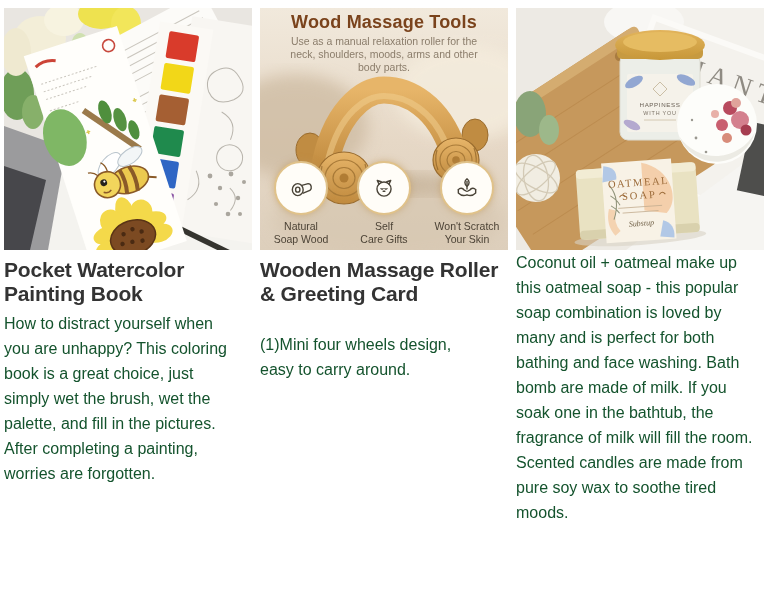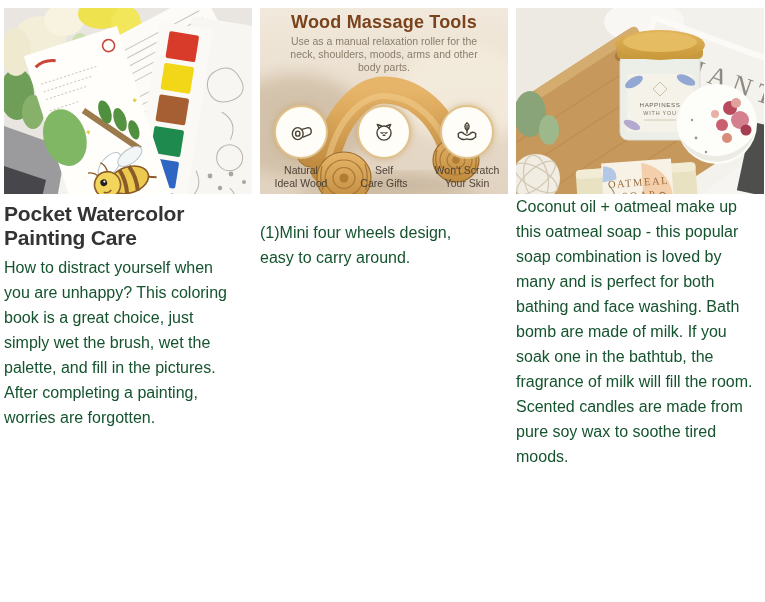--- a/index.html
+++ b/index.html
@@ -2,21 +2,21 @@
 <html><head>
 <meta charset="utf-8">
 <style>
   html,body{margin:0;padding:0;}
   body{
     width:765px;height:602px;background:#ffffff;overflow:hidden;
     font-family:"Liberation Sans",sans-serif;color:#3e3e3e;
   }
   .grid{display:flex;gap:8px;padding:8px 2px 0 4px;}
   .card{width:248px;flex:0 0 auto;}
-  .product-image{position:relative;width:248px;height:186px;overflow:hidden;background:#fde047;}
+  .product-image{position:relative;width:248px;height:242px;overflow:hidden;background:#fde047;}
   .product-image svg{display:block;width:248px;height:242px;}
   .title{
     margin:8px 0 5px;font-size:21px;line-height:24px;font-weight:700;
     color:#333333;letter-spacing:-0.2px;
   }
   .desc{font-size:16px;line-height:25px;color:#14532d;max-width:238px;}
   .desc p{margin:0;}
   .card-2 .desc{max-width:225px;margin-top:26px;}
 
   
@@ -165,21 +165,21 @@
                 <circle cx="102" cy="226" r="2.2"></circle>
                 <circle cx="110" cy="231" r="2.2"></circle>
               <circle cx="88" cy="237" r="2.2"></circle>
                 <circle cx="98" cy="238" r="2.2"></circle>
                 <circle cx="108" cy="240" r="2.2"></circle>
             </g>
           </g>
         </g>
       </svg>
     </div>
-    <h2 class="title">Pocket Watercolor Painting Care</h2>
+    <h2 class="title">Pocket Watercolor Painting Book</h2>
     <div class="desc">
       <p>How to distract yourself when you are unhappy? This coloring book is a great choice, just simply wet the brush, wet the palette, and fill in the pictures. After completing a painting, worries are forgotten.</p>
     </div>
   </section>
 
   <section class="card card-2">
     <div class="product-image">
       <svg viewBox="0 0 248 242">
         <defs>
           <linearGradient id="g2bg" x1="0" y1="0" x2="0" y2="1">
@@ -231,21 +231,21 @@
         <div class="badge">
           <div class="badge-circle">
             <svg viewBox="0 0 24 24" fill="none" stroke="#4a4438" stroke-width="1.3" stroke-linecap="round" stroke-linejoin="round">
               <ellipse cx="9" cy="13.5" rx="5" ry="5.5"></ellipse>
               <ellipse cx="9" cy="13.5" rx="2" ry="2.3"></ellipse>
               <path d="M12.8 9.6 L18.6 8 a3 3.4 0 0 1 1.6 6.2 L14 16.8"></path>
             </svg>
           </div>
           <div class="badge-label">
             <div>Natural</div>
-            <div>Ideal Wood</div>
+            <div>Soap Wood</div>
           </div>
         </div>
         <div class="badge">
           <div class="badge-circle">
             <svg viewBox="0 0 24 24" fill="none" stroke="#4a4438" stroke-width="1.3" stroke-linecap="round" stroke-linejoin="round">
               <circle cx="12" cy="13" r="6.5"></circle>
               <path d="M7.4 8.6 L5.8 5 l3.6 1.2"></path>
               <path d="M16.6 8.6 L18.2 5 l-3.6 1.2"></path>
               <path d="M9.2 12.6 q1 1.1 2 0 M12.8 12.6 q1 1.1 2 0"></path>
               <path d="M11.2 15 h1.6"></path>
@@ -266,20 +266,21 @@
               <path d="M4 13.5 v3.2 c2.2 2.2 5.2 2.8 8 1.6 c2.8 1.2 5.8 0.6 8 -1.6 v-3.2"></path>
             </svg>
           </div>
           <div class="badge-label">
             <div>Won't Scratch</div>
             <div>Your Skin</div>
           </div>
         </div>
       </div>
     </div>
+    <h2 class="title">Wooden Massage Roller &amp; Greeting Card</h2>
     <div class="desc">
       <p>(1)Mini four wheels design, easy to carry around.</p>
     </div>
   </section>
 
   <section class="card card-3">
     <div class="product-image">
       <svg viewBox="0 0 248 242">
         <defs>
           <linearGradient id="goldlid" x1="0" y1="0" x2="0" y2="1">

